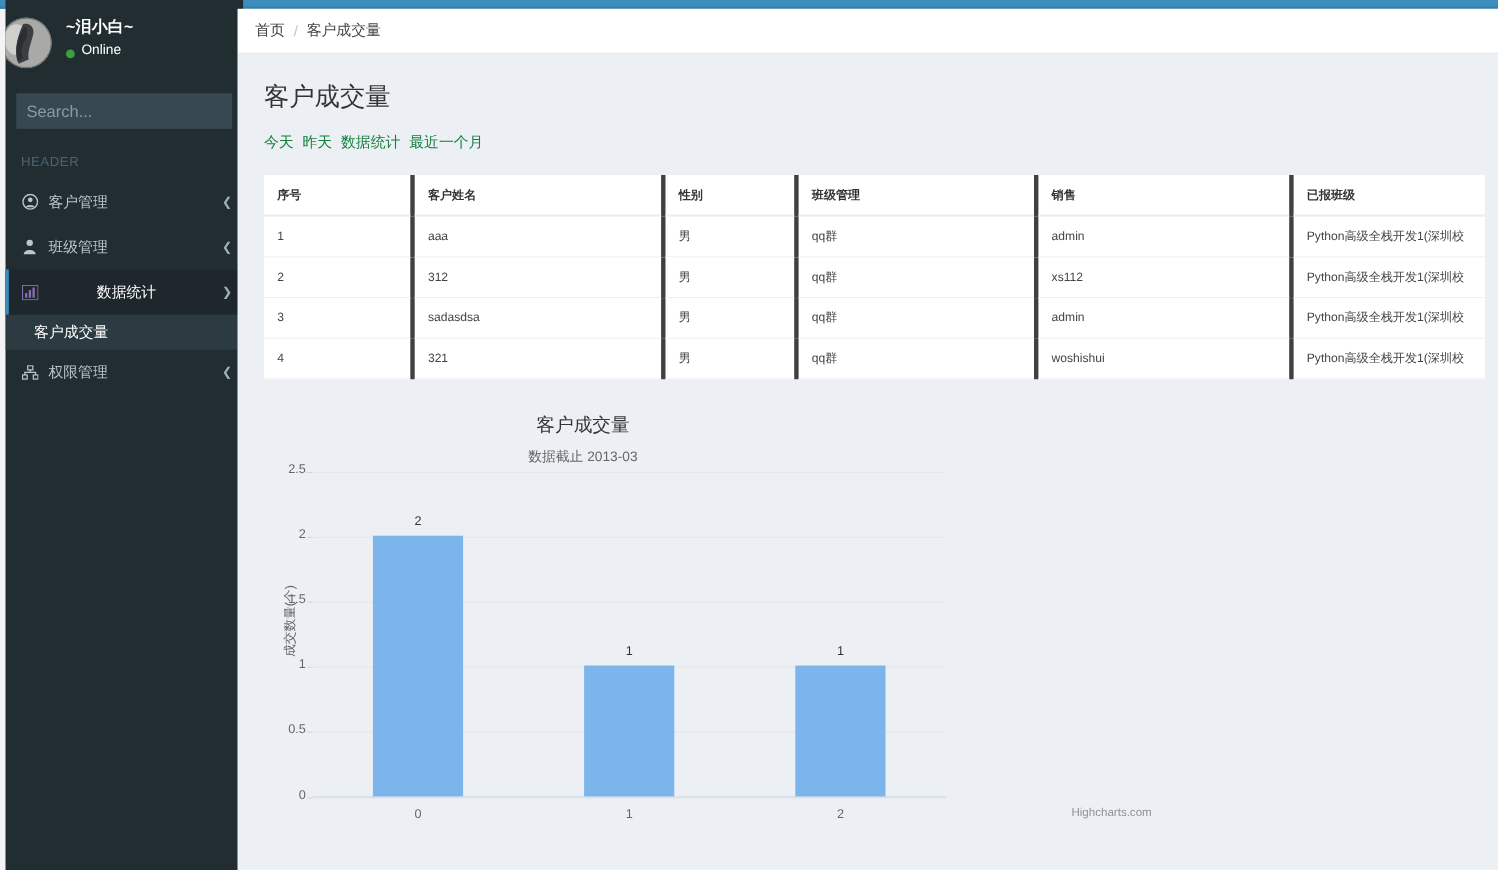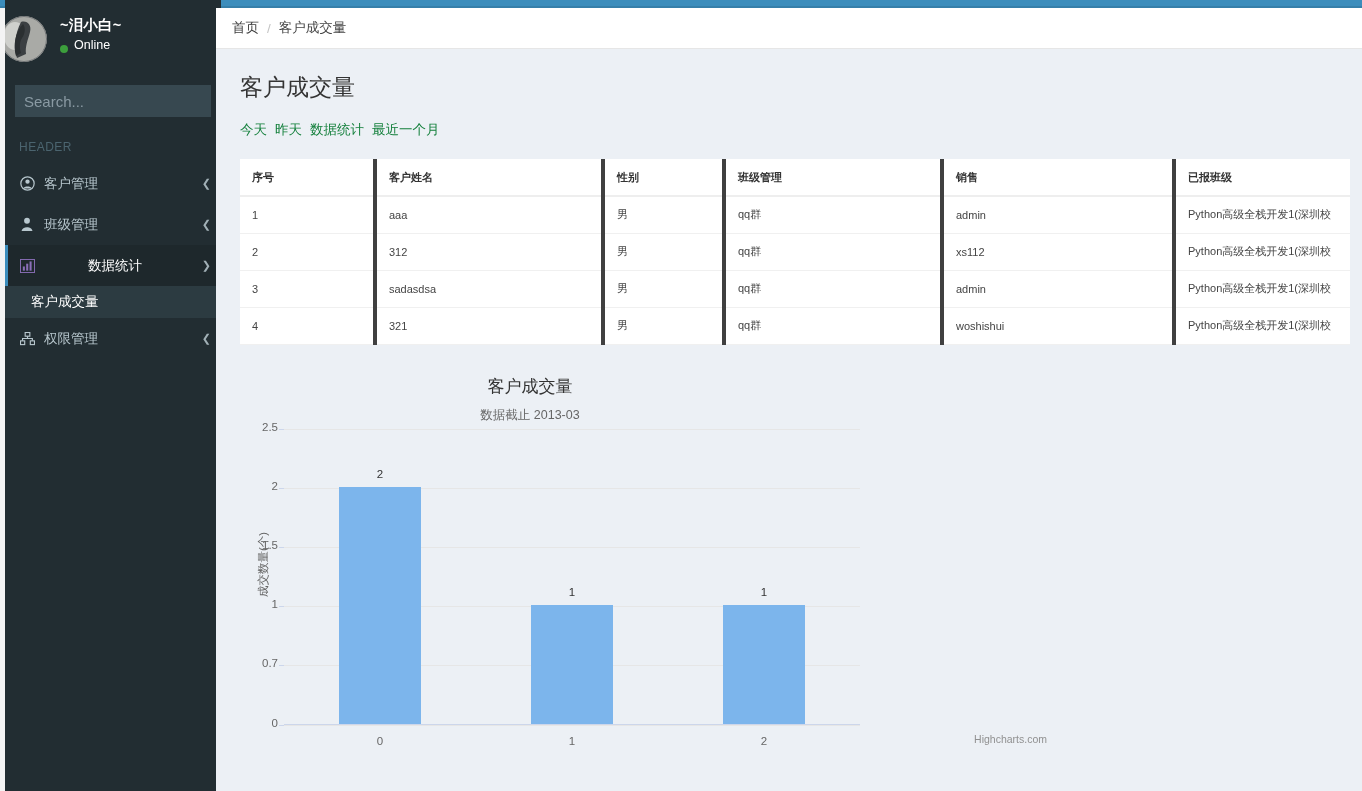--- a/index.html
+++ b/index.html
@@ -380,21 +380,21 @@
       <div class="chart-area">
         <div class="ch-title">客户成交量</div>
         <div class="ch-subtitle">数据截止 2013-03</div>
         <div class="ch-ylabel">成交数量(个)</div>
 
         <div class="plot" id="plot">
             <div class="gridline" style="top: 296px;"></div>
             <div class="ytick" style="top: 296px;">0</div>
             <div class="ytickmark" style="top: 296px;"></div>
             <div class="gridline" style="top: 236.8px;"></div>
-            <div class="ytick" style="top: 236.8px;">0.7</div>
+            <div class="ytick" style="top: 236.8px;">0.5</div>
             <div class="ytickmark" style="top: 236.8px;"></div>
             <div class="gridline" style="top: 177.6px;"></div>
             <div class="ytick" style="top: 177.6px;">1</div>
             <div class="ytickmark" style="top: 177.6px;"></div>
             <div class="gridline" style="top: 118.4px;"></div>
             <div class="ytick" style="top: 118.4px;">1.5</div>
             <div class="ytickmark" style="top: 118.4px;"></div>
             <div class="gridline" style="top: 59.2px;"></div>
             <div class="ytick" style="top: 59.2px;">2</div>
             <div class="ytickmark" style="top: 59.2px;"></div>

